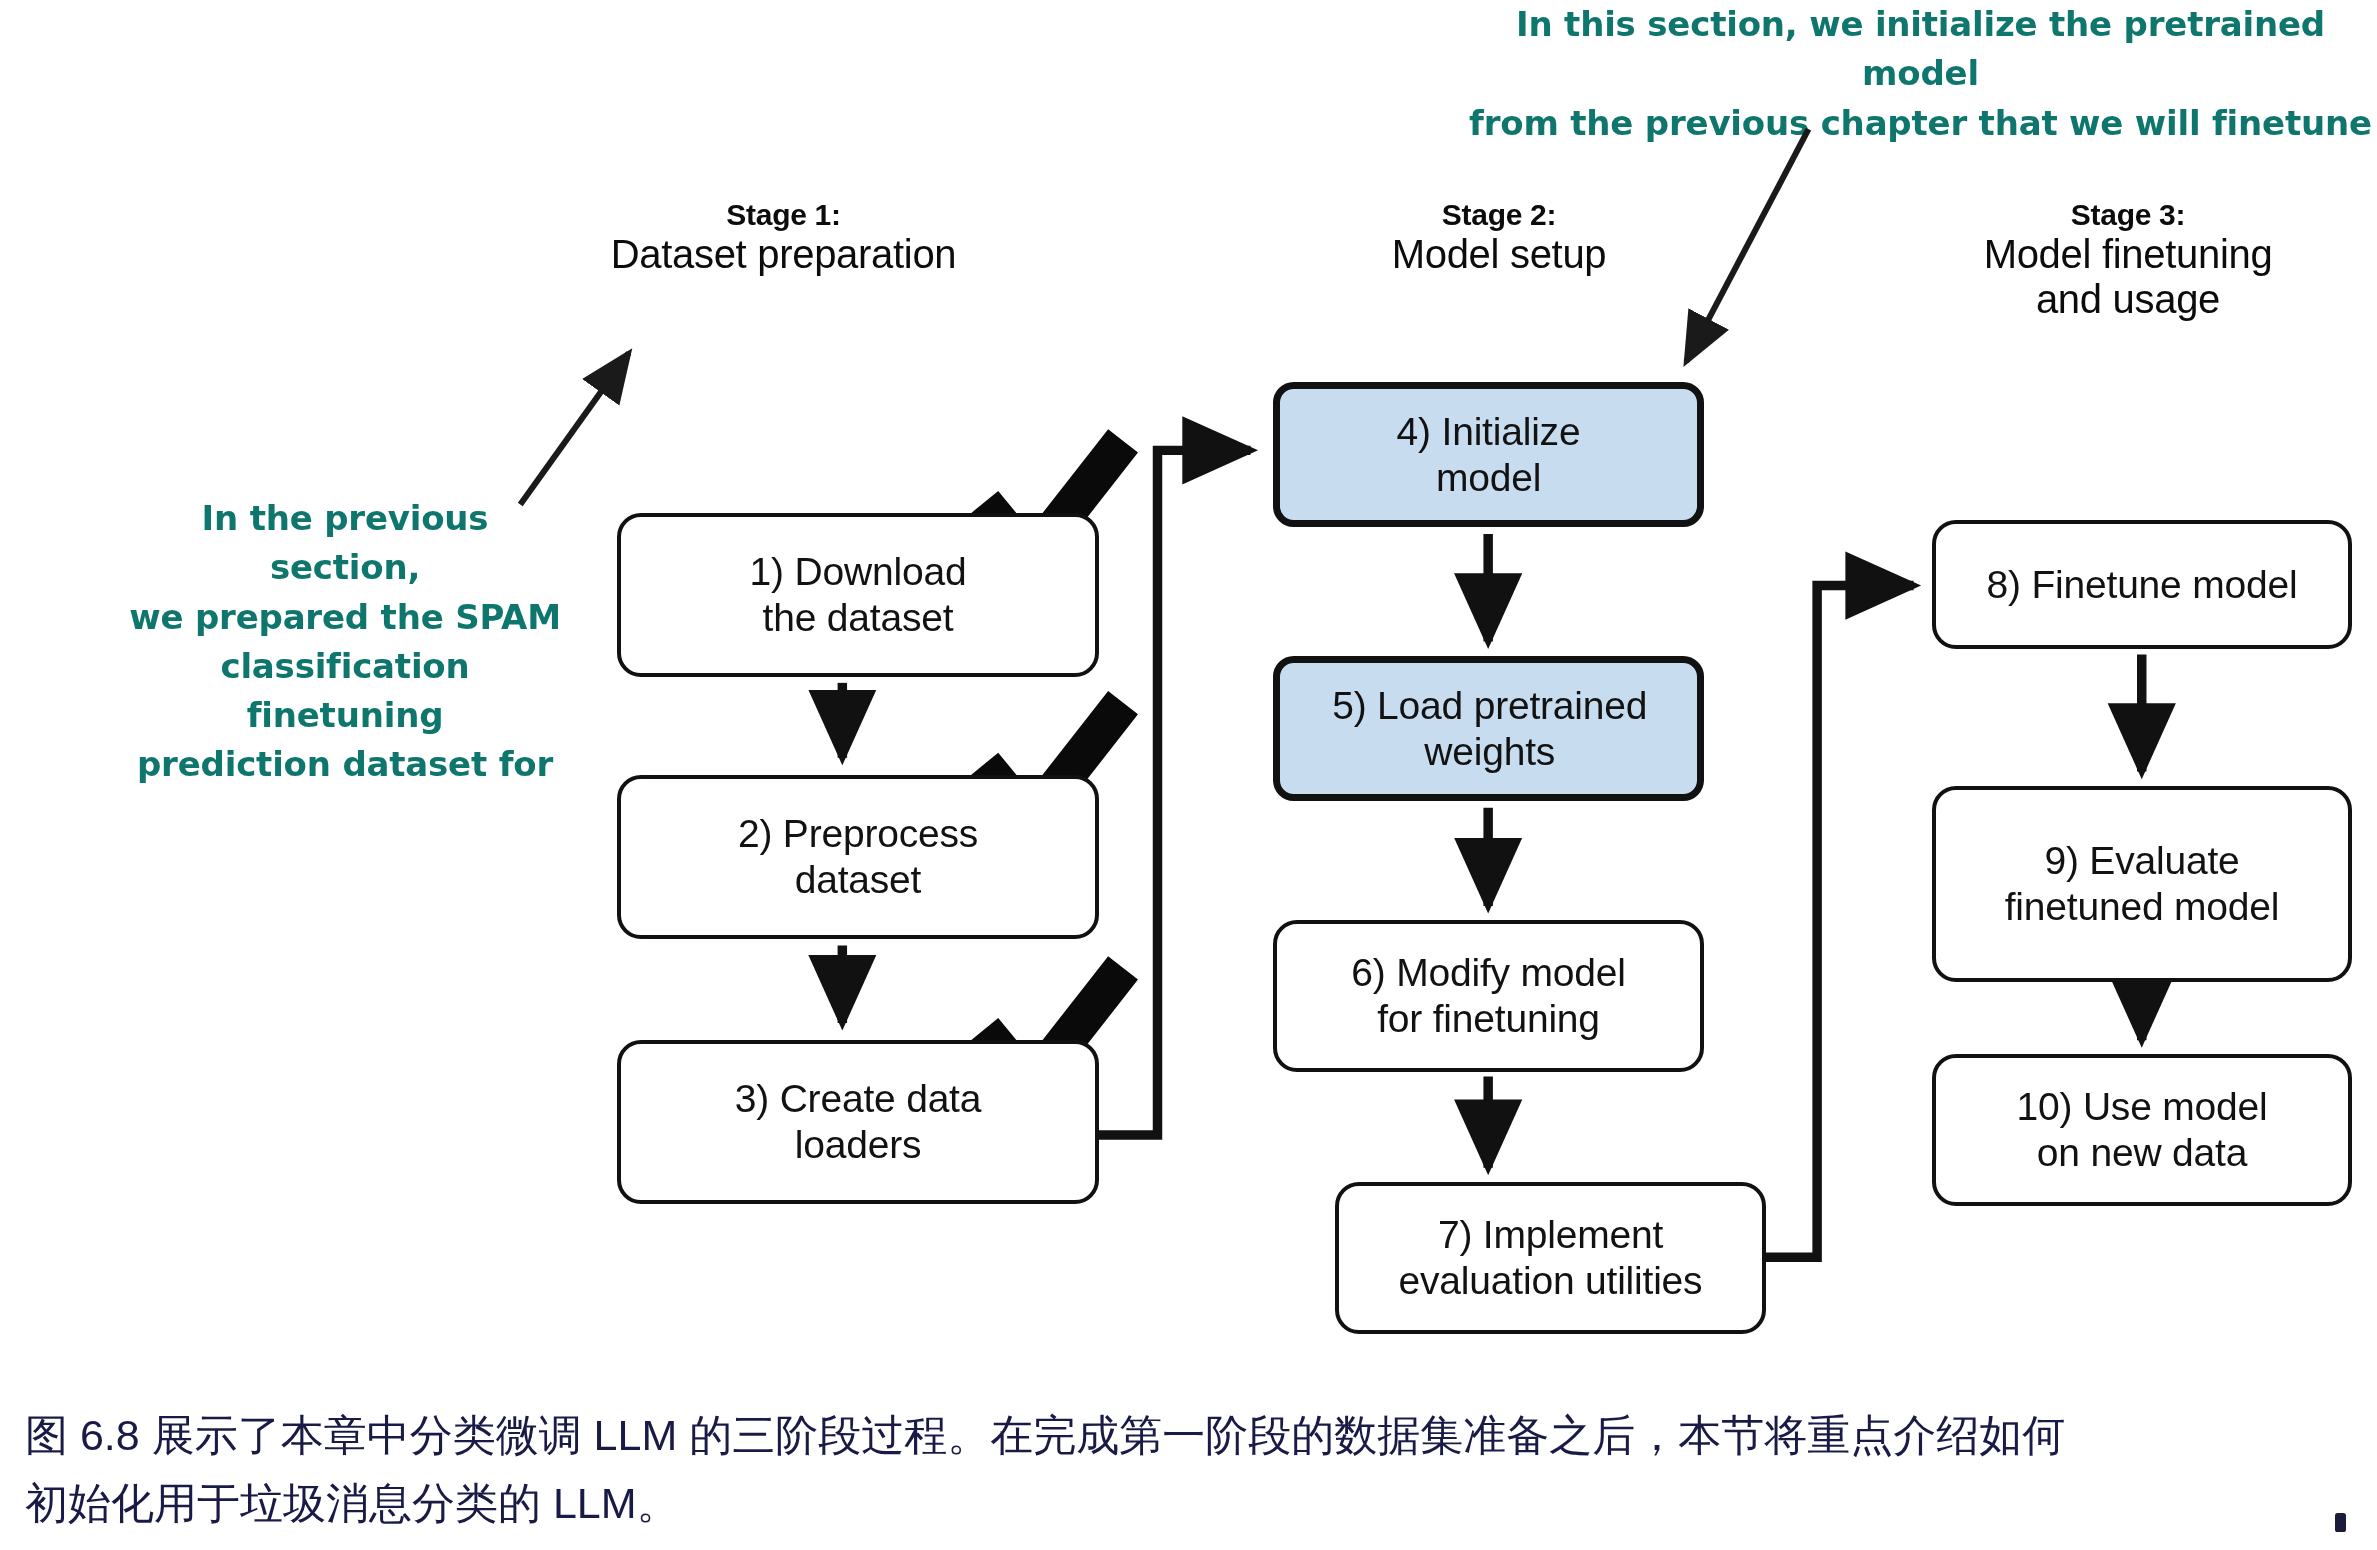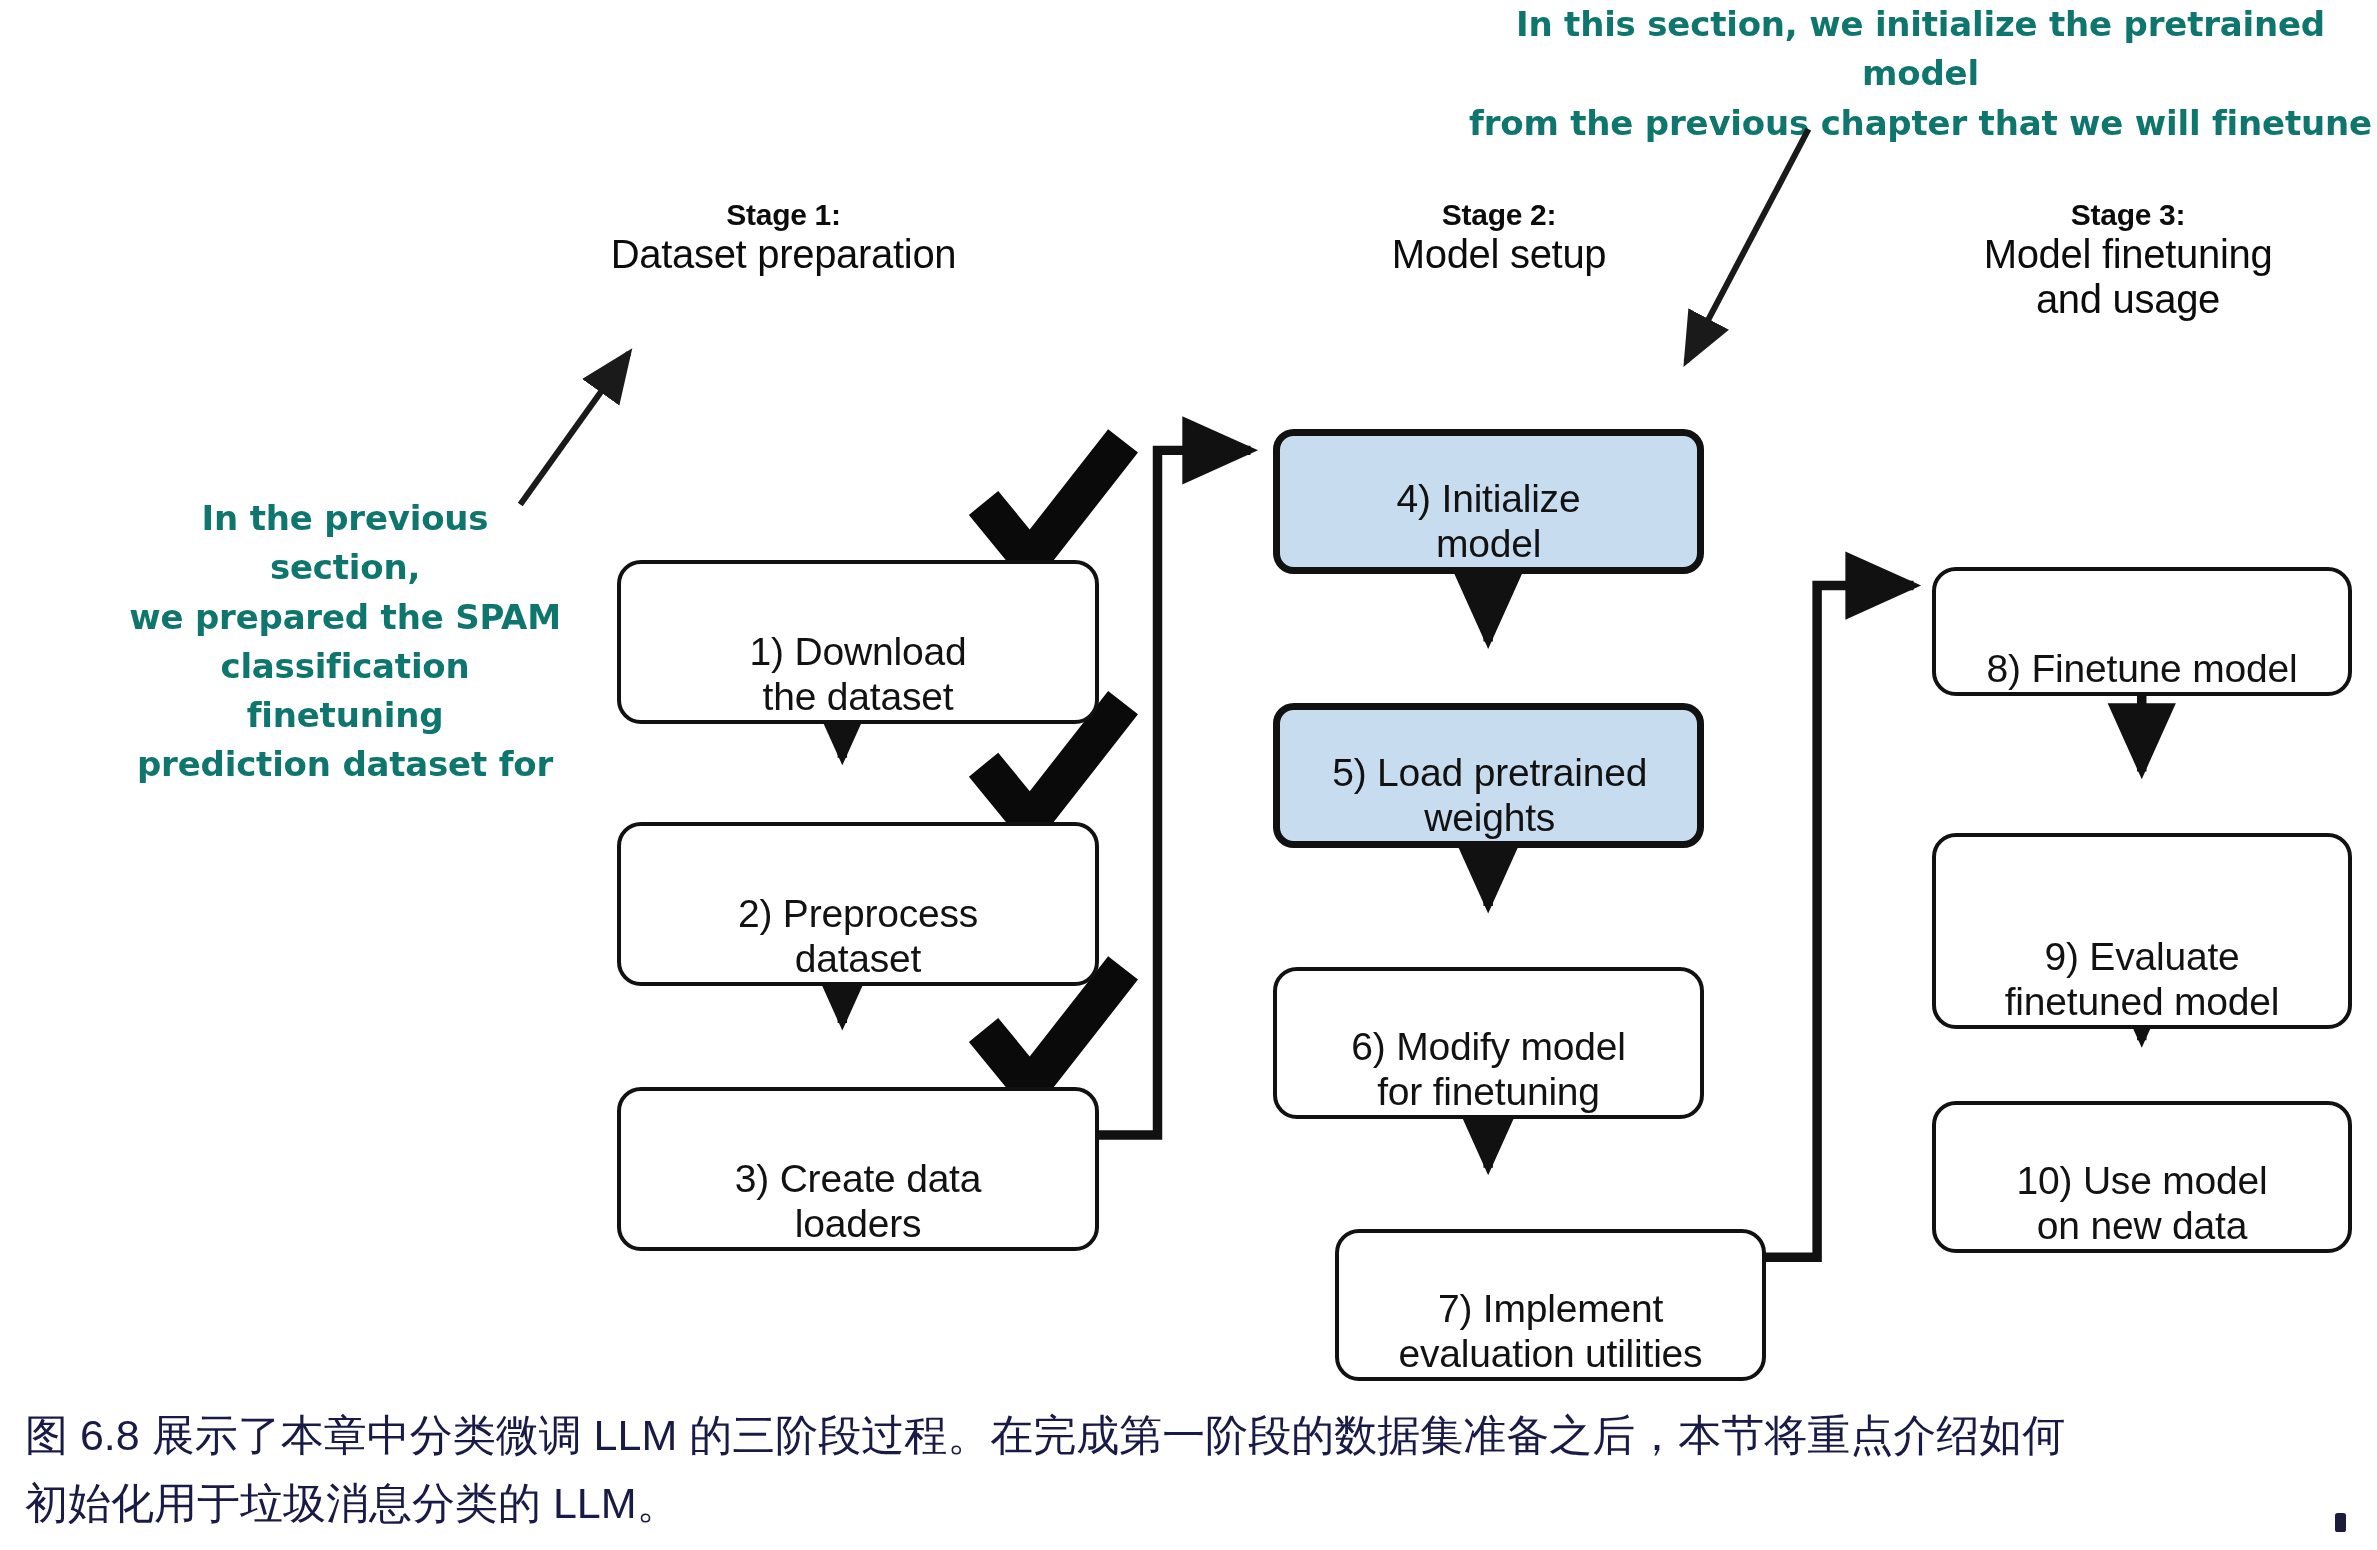--- a/index.html
+++ b/index.html
@@ -58,29 +58,28 @@
   #stage3-head { left: 1861px; top: 198px; width: 534px; }
 
   
   .node {
     position: absolute;
     box-sizing: border-box;
     border: 4.3px solid #111111;
     border-radius: 24px;
     background: #ffffff;
     display: flex;
-    align-items: flex-end;
+    align-items: center;
     justify-content: center;
     text-align: center;
     color: #121212;
     font-size: 39px;
     line-height: 1.17;
     letter-spacing: -0.2px;
     padding: 0 8.6px;
-    margin-top: 47px;
   }
   .node.blue {
     border-width: 7.8px;
     border-radius: 20.7px;
   }
 
   
   #node1 { left: 617px;  top: 513px;  width: 482px; height: 164px; }
   #node2 { left: 617px;  top: 775px;  width: 482px; height: 164px; }
   #node3 { left: 617px;  top: 1040px; width: 482px; height: 164px; }

